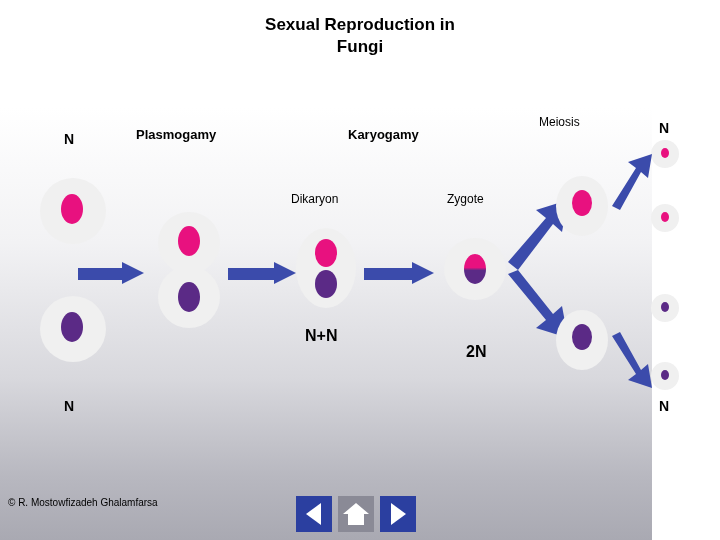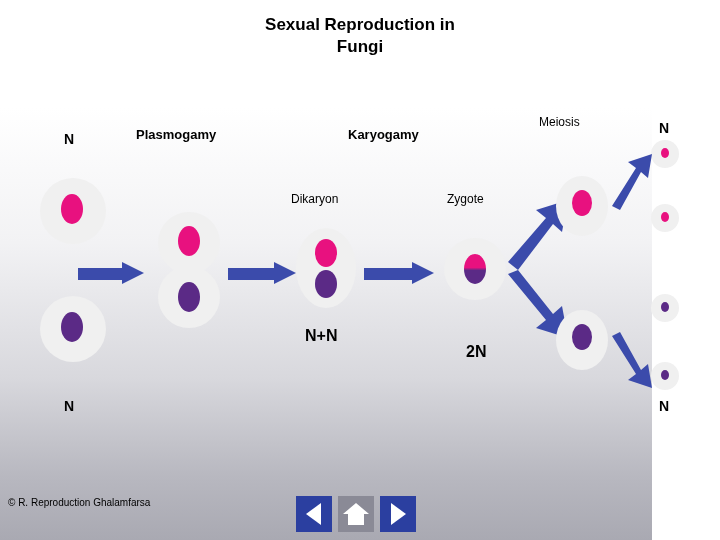--- a/index.html
+++ b/index.html
@@ -142,21 +142,21 @@
     <svg width="46" height="62" viewBox="0 0 46 62">
       <polygon points="4,56 28,18 20,12 44,4 40,28 33,22 12,60" fill="#3b4bab"></polygon>
     </svg>
   </div>
   <div class="arrow" style="left:608px;top:330px;width:46px;height:62px;">
     <svg width="46" height="62" viewBox="0 0 46 62">
       <polygon points="4,6 28,44 20,50 44,58 40,34 33,40 12,2" fill="#3b4bab"></polygon>
     </svg>
   </div>
 
-  <div class="credit">© R. Reproduction Ghalamfarsa</div>
+  <div class="credit">© R. Mostowfizadeh Ghalamfarsa</div>
 
   <div class="navbar">
     <div class="navbtn" style="left:296px;">
       <svg width="36" height="36" viewBox="0 0 36 36">
         <rect x="0" y="0" width="36" height="36" fill="#2b3fa0"></rect>
         <polygon points="25,7 25,29 10,18" fill="#ffffff"></polygon>
       </svg>
     </div>
     <div class="navbtn" style="left:338px;">
       <svg width="36" height="36" viewBox="0 0 36 36">

